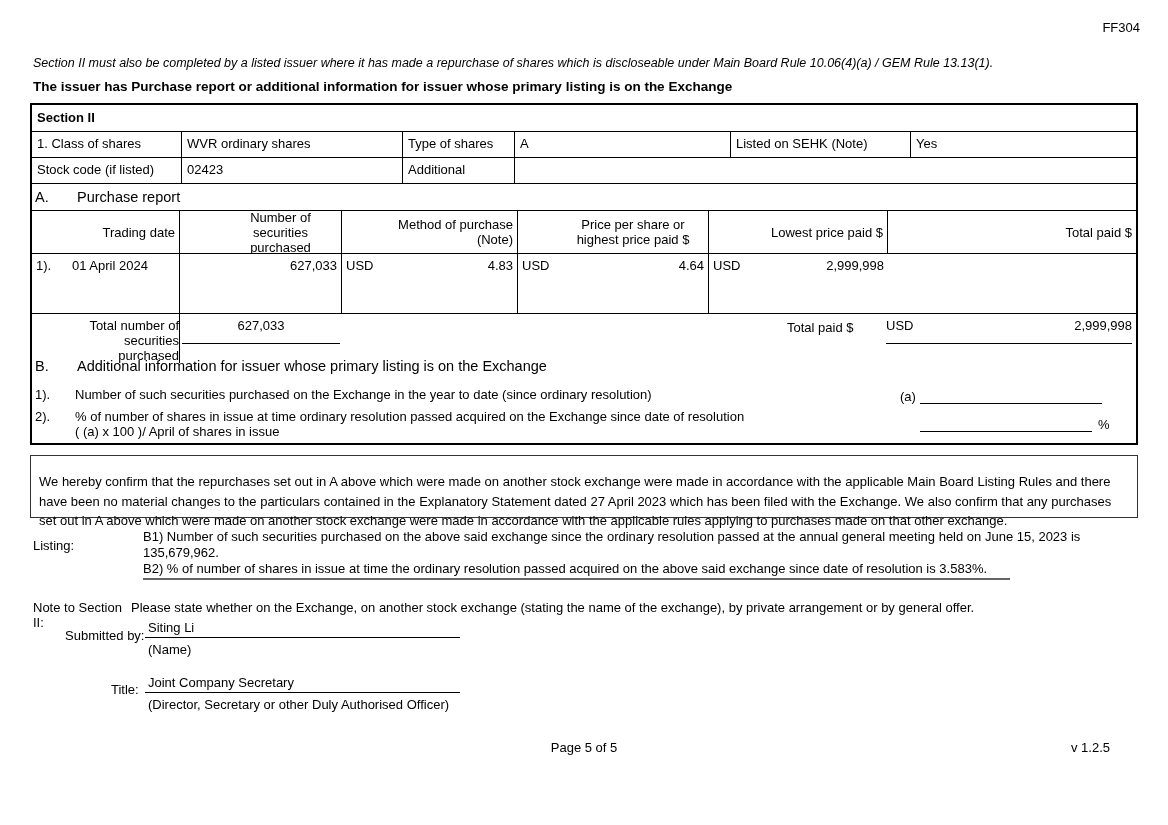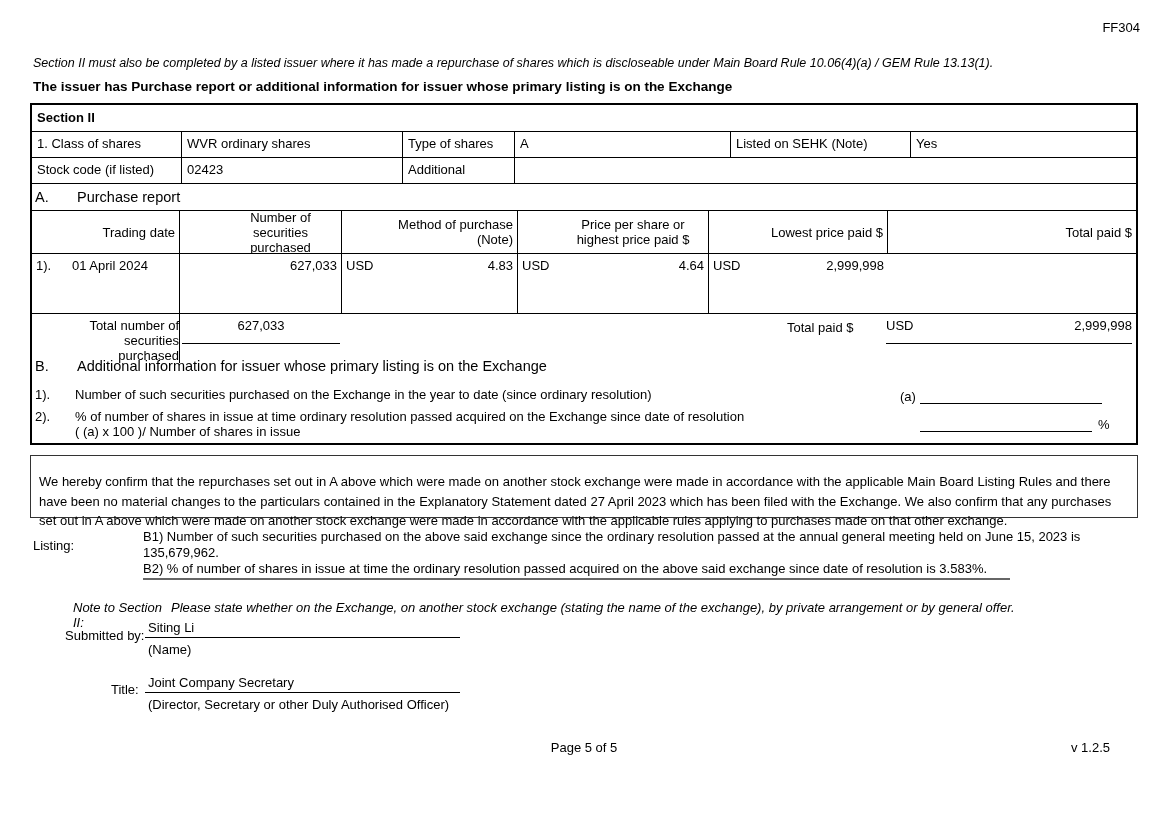--- a/index.html
+++ b/index.html
@@ -68,21 +68,21 @@
   .confirm-box { top:455px; left:30px; width:1108px; height:63px; border:1px solid #333; padding:16px 8px; line-height:19.5px; font-size:13px; position:absolute; }
 
   
   .remarks { top:529px; left:33px; display:flex; position:absolute; }
   .remarks .r-label { width:110px; padding-top:9px; }
   .remarks .r-body { line-height:16px; }
   .remarks .r-body div { white-space:nowrap; }
   .remarks .r-underl { border-bottom:2px solid #666; width:867px; padding-bottom:1px; }
 
   
-  .note-line { top:600px; left:33px; font-style:italic; display:flex; position:absolute;margin-left:40px; }
+  .note-line { top:600px; left:33px; display:flex; position:absolute; }
   .note-line .n-label { width:98px; }
 
   
   .sig-submitted-label { top:628px; left:65px; }
   .sig-name-value { top:620px; left:148px; }
   .sig-name-line { top:622px; left:145px; width:315px; height:16px; border-bottom:1.5px solid #000; }
   .sig-name-caption { top:642px; left:148px; }
   .sig-title-label { top:682px; left:111px; }
   .sig-title-value { top:675px; left:148px; }
   .sig-title-line { top:677px; left:145px; width:315px; height:16px; border-bottom:1.5px solid #000; }
@@ -186,21 +186,21 @@
     <div class="item i1">
       <span class="idx">1).</span>
       <span>Number of such securities purchased on the Exchange in the year to date (since ordinary resolution)</span>
     </div>
     <span class="ref-a">(a)</span>
     <span class="line1"></span>
     <div class="item i2">
       <span class="idx">2).</span>
       <span>
         <span>% of number of shares in issue at time ordinary resolution passed acquired on the Exchange since date of resolution</span><br>
-        <span>( (a) x 100 )/ Number of shares in issue</span>
+        <span>( (a) x 100 )/ April of shares in issue</span>
       </span>
     </div>
     <span class="line2"></span>
     <span class="pct">%</span>
   </div>
 
 </div>
 
 <div class="confirm-box">We hereby confirm that the repurchases set out in A above which were made on another stock exchange were made in accordance with the applicable Main Board Listing Rules and there have been no material changes to the particulars contained in the Explanatory Statement dated 27 April 2023 which has been filed with the Exchange. We also confirm that any purchases set out in A above which were made on another stock exchange were made in accordance with the applicable rules applying to purchases made on that other exchange.</div>
 

